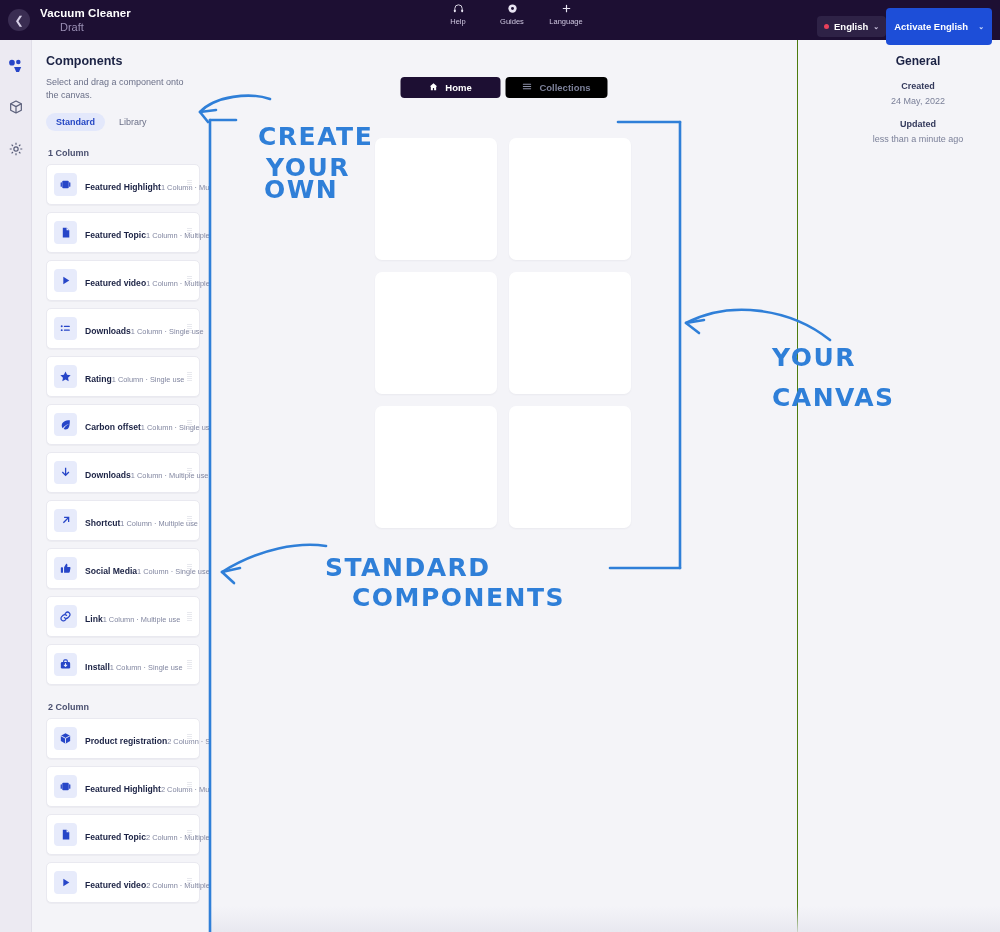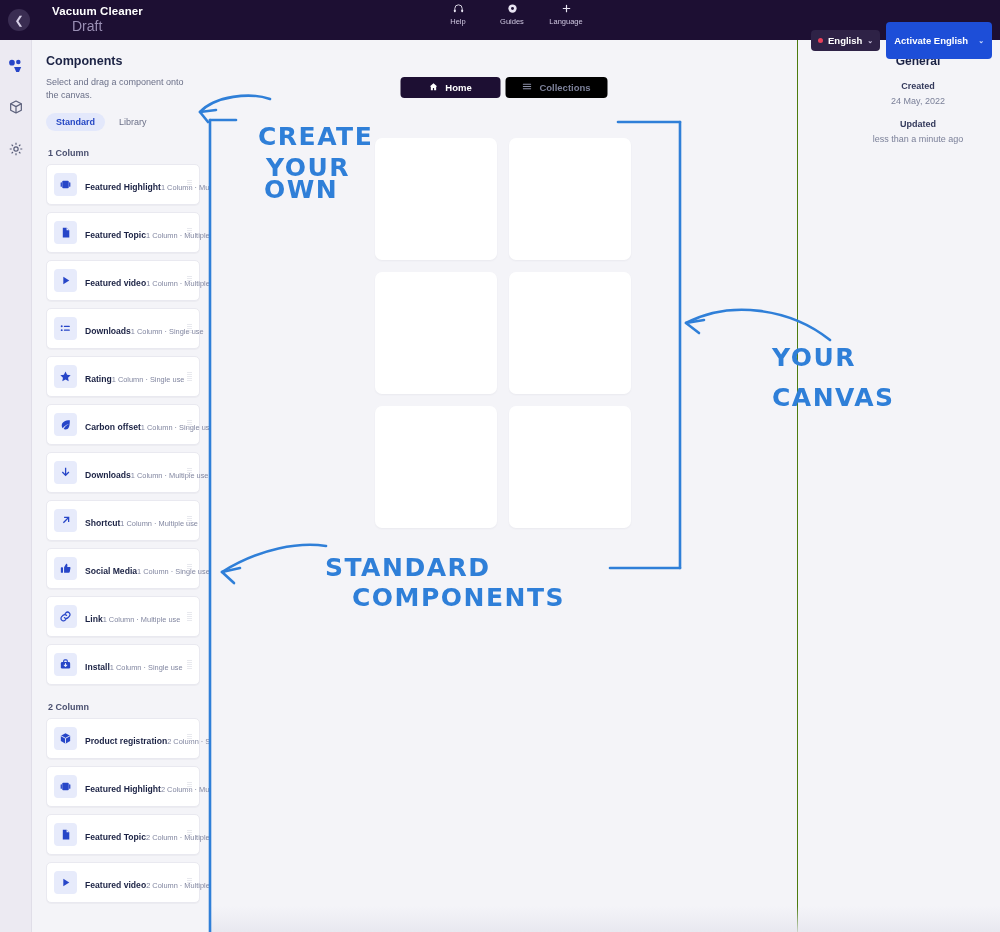--- a/index.html
+++ b/index.html
@@ -17,35 +17,35 @@
     background: #1d0f33;
     display: flex; align-items: center;
     z-index: 40;
   }
   .tb-back {
     width: 22px; height: 22px; margin-left: 8px; border-radius: 50%;
     background: #3a2d52; color: #d6cfe6;
     display: flex; align-items: center; justify-content: center;
     font-size: 11px; cursor: pointer; flex: none;
   }
-  .tb-title-wrap { margin-left: 22px; line-height: 1.12; }
+  .tb-title-wrap { margin-left: 10px; line-height: 1.12; }
   .tb-title { font-size: 11.5px; font-weight: bold; color: #ffffff; letter-spacing: .1px; }
-  .tb-sub { font-size: 14px; color: #9a8fb4; margin-top: 1px; padding-left: 20px; }
+  .tb-sub { font-size: 11px; color: #9a8fb4; margin-top: 1px; padding-left: 20px; }
 
   .tb-center {
     position: absolute; left: 440px; top: 3px;
     display: flex; gap: 18px;
   }
   .tb-ci { width: 36px; text-align: center; cursor: pointer; }
   .tb-ci .gl { font-size: 11px; color: #e8e4f2; display: block; height: 13px; line-height: 13px; }
   .tb-ci .lb { font-size: 7.5px; color: #cfc7e0; display: block; margin-top: 1px; }
 
   .tb-right {
-    position: absolute; right: 8px; top: 22px;
-    display: flex; align-items: center; gap: 6px;
+    position: absolute; right: 8px; top: 8px;
+    display: flex; align-items: center; gap: 0;
   }
   .lang-sel {
     height: 21px; padding: 0 7px; border-radius: 4px;
     background: #2e2246; color: #ffffff;
     display: flex; align-items: center; gap: 5px;
     font-size: 9.5px; font-weight: bold; cursor: pointer;
   }
   .lang-dot { width: 5px; height: 5px; border-radius: 50%; background: #e8405a; flex: none; }
   .caret { font-size: 7px; color: #c9c0dd; }
   .activate-btn {

